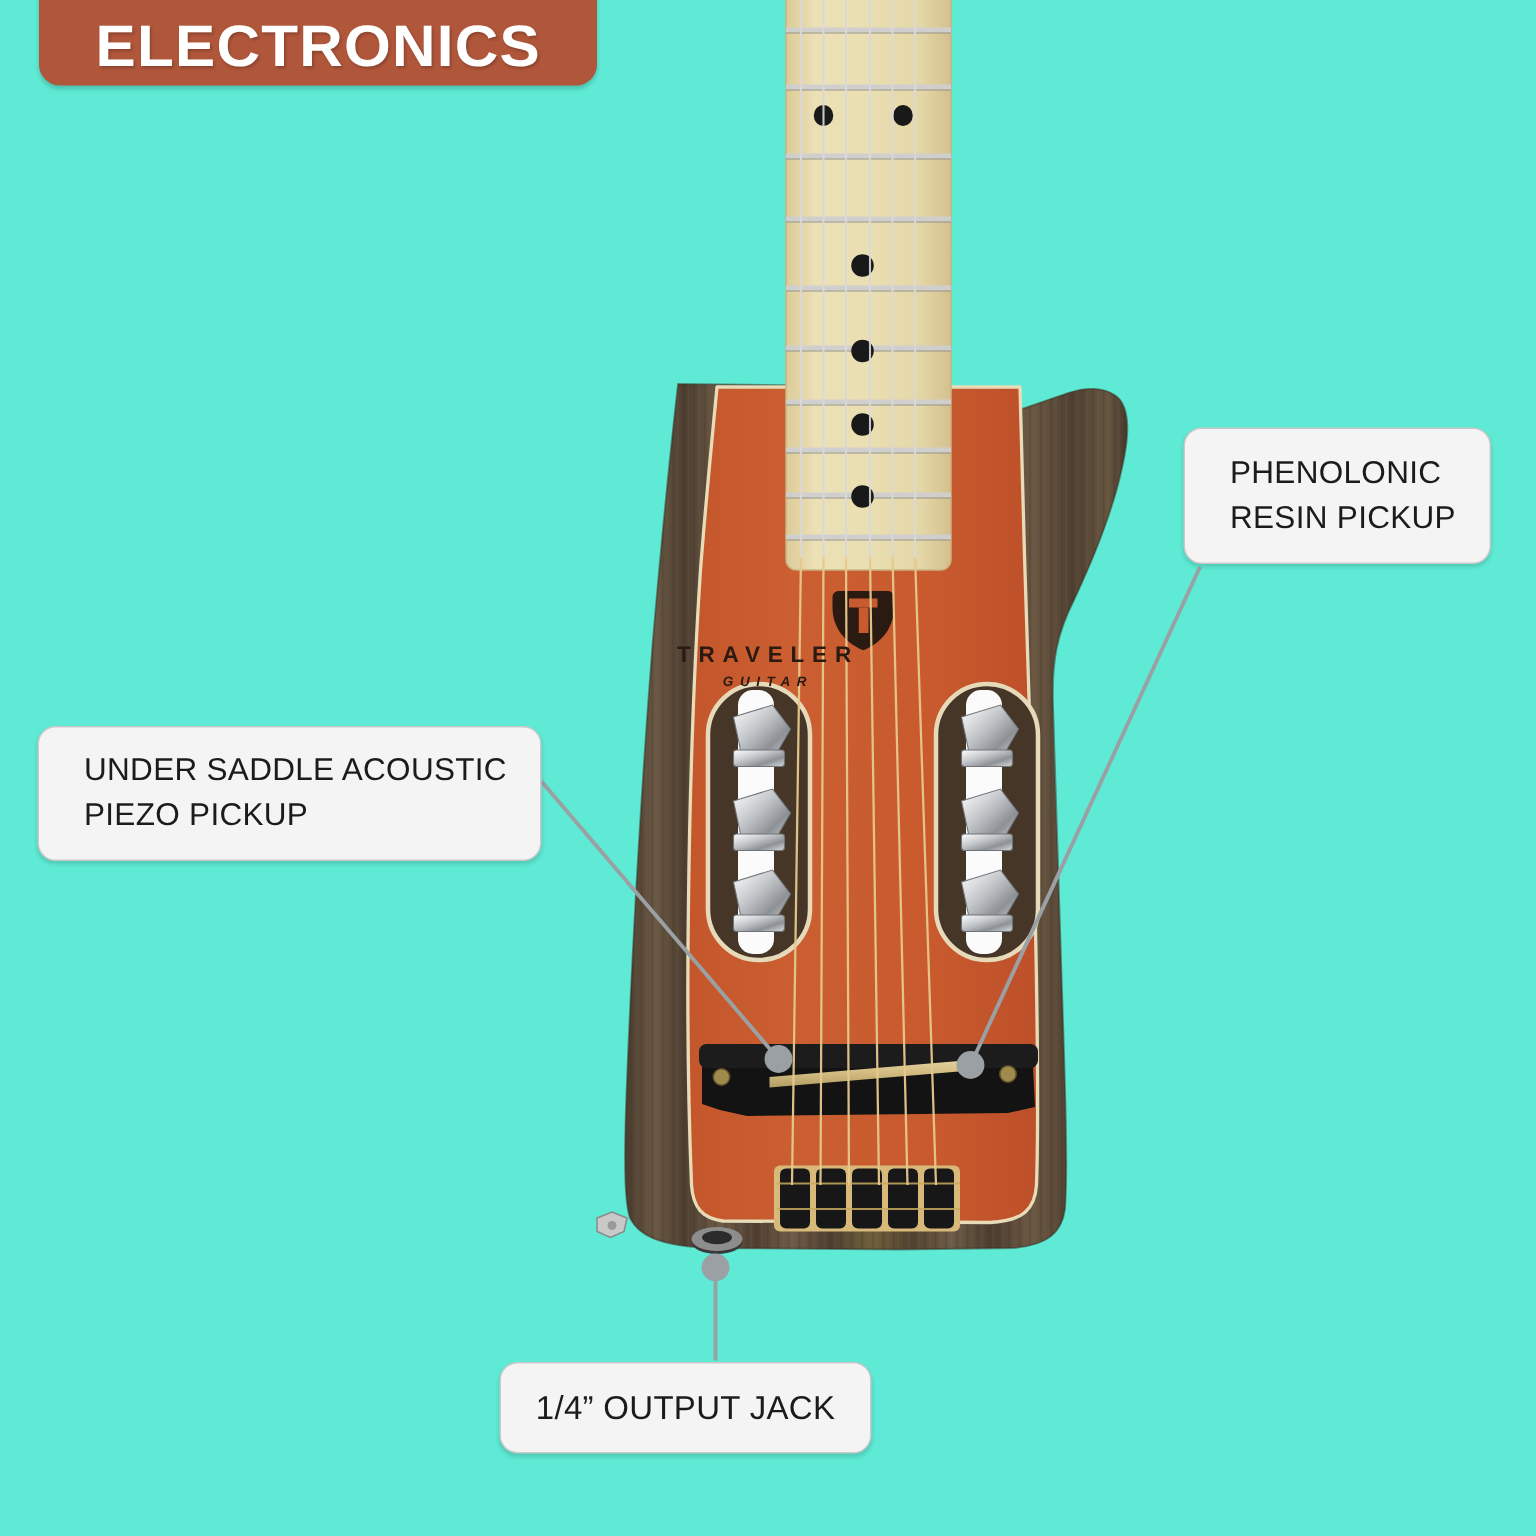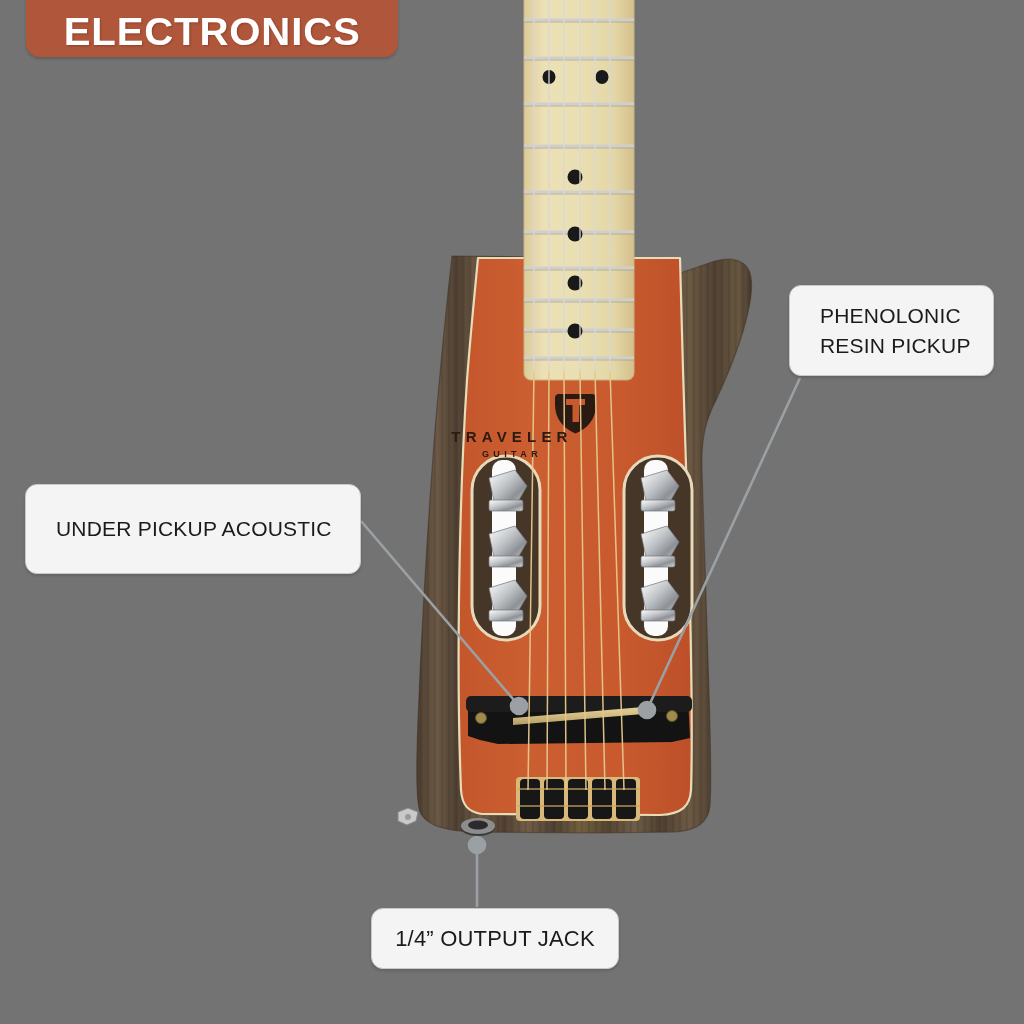--- a/index.html
+++ b/index.html
@@ -5,21 +5,21 @@
   html, body {
     margin: 0; padding: 0;
     width: 1024px; height: 1024px;
     background: #ffffff;
     font-family: "Liberation Sans", sans-serif;
     overflow: hidden;
   }
   #stage {
     position: relative;
     width: 1024px; height: 1024px;
-    background: #737373;
+    background: #5eead4;
   }
 
   
   .banner {
     position: absolute;
     left: 26px; top: -26px;
     width: 372px; height: 83px;
     background: #b0563a;
     border-radius: 14px;
     box-shadow: 0 2px 3px rgba(0,0,0,0.18);
@@ -57,21 +57,21 @@
   }
   .callout .line {
     color: #1b1b1b;
     font-size: 21px;
     line-height: 30px;
     letter-spacing: 0.2px;
     white-space: nowrap;
   }
   #callout-piezo  { left: 25px;  top: 484px; width: 336px; height: 90px; }
   #callout-saddle { left: 789px; top: 285px; width: 205px; height: 91px; }
-  #callout-jack   { left: 371px; top: 908px; width: 248px; height: 61px;
+  #callout-jack   { left: 333px; top: 908px; width: 248px; height: 61px;
                     align-items: center; }
   #callout-jack .line { font-size: 22px; }
 
   
   #leaders { position: absolute; left: 0; top: 0; width: 1024px; height: 1024px; }
 
   
   #guitar { position: absolute; left: 0; top: 0; width: 1024px; height: 1024px; }
 </style>
 </head>
@@ -338,33 +338,34 @@
       <line x1="477" y1="907" x2="477" y2="848"></line>
       <circle cx="477" cy="845" r="8"></circle>
     </g>
   </svg>
 
   <div class="banner">
     <span class="banner-text">ELECTRONICS</span>
   </div>
 
   <div class="callout" id="callout-piezo">
-    <span class="line">UNDER PICKUP ACOUSTIC</span>
+    <span class="line">UNDER SADDLE ACOUSTIC</span>
+    <span class="line">PIEZO PICKUP</span>
   </div>
 
   <div class="callout" id="callout-saddle">
     <span class="line">PHENOLONIC</span>
     <span class="line">RESIN PICKUP</span>
   </div>
 
   <div class="callout" id="callout-jack">
     <span class="line">1/4” OUTPUT JACK</span>
   </div>
 
   <div style="position:absolute; left:0; top:428px; width:1024px; text-align:center;
               pointer-events:none;">
     <div style="color:#2b1a12; font-size:15px; letter-spacing:5.2px; font-weight:bold;
                 font-family:'Liberation Sans',sans-serif;">TRAVELER</div>
     <div style="color:#2b1a12; font-size:9px; letter-spacing:4.4px; font-weight:bold;
-                margin-top:4px; font-family:'Liberation Sans',sans-serif;">GUITAR</div>
+                margin-top:4px; font-family:'Liberation Sans',sans-serif;font-style:italic;">GUITAR</div>
   </div>
 
 </div>
 
 </body></html>

